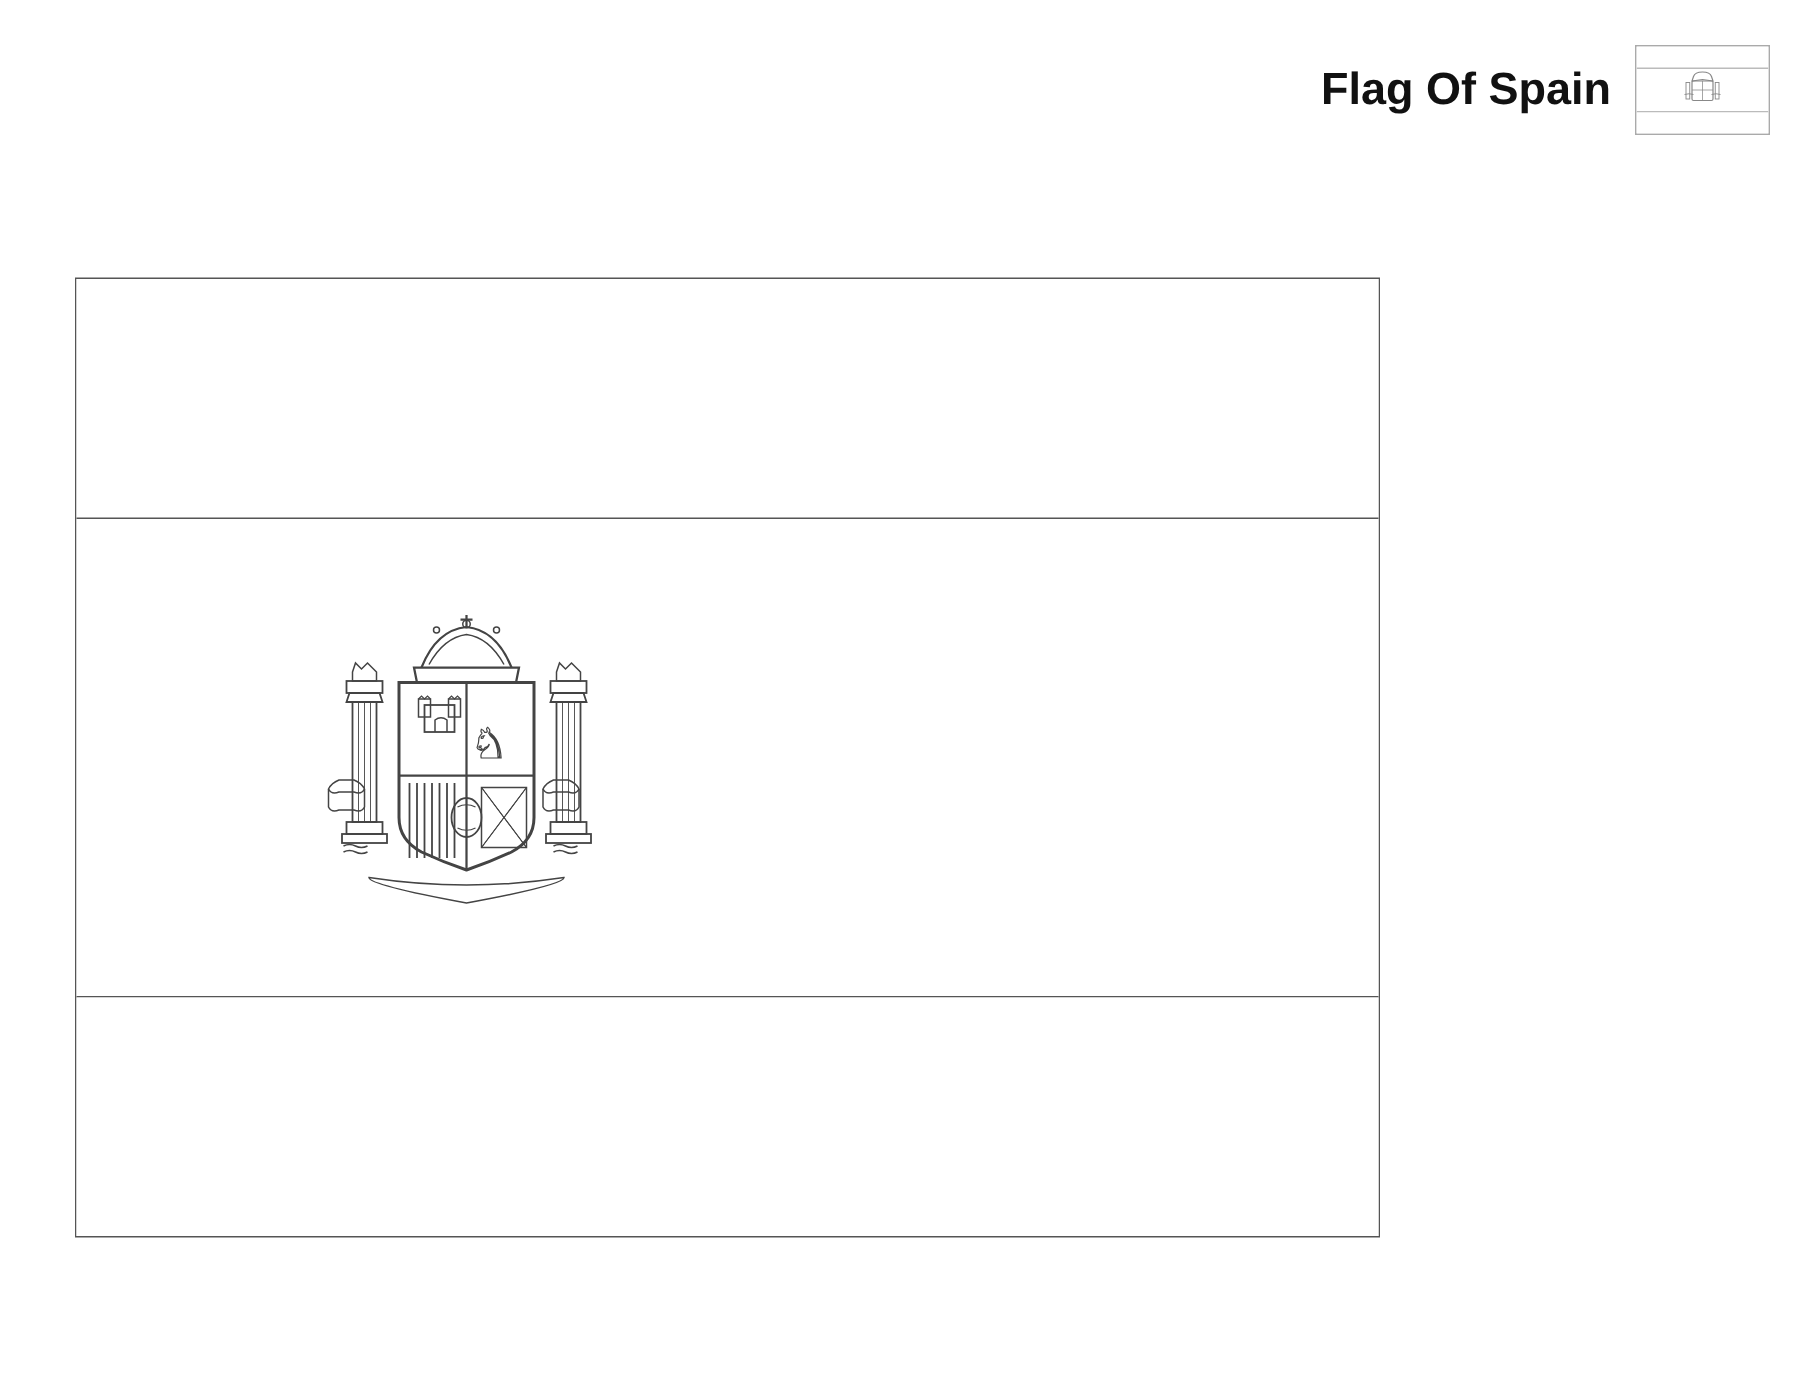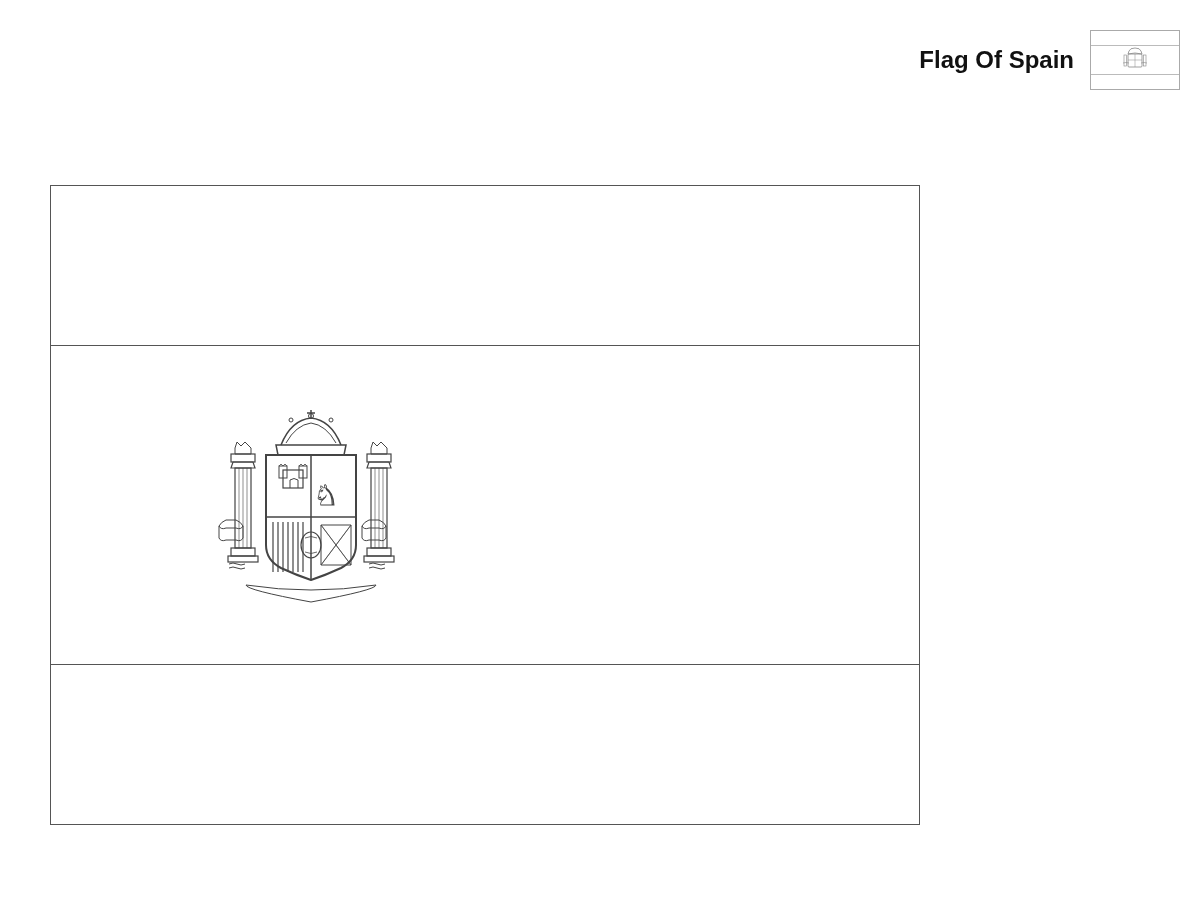--- a/index.html
+++ b/index.html
@@ -23,21 +23,21 @@
     .header-area {
       position: absolute;
       top: 30px;
       right: 20px;
       display: flex;
       align-items: center;
       gap: 16px;
     }
 
     .flag-title {
-      font-size: 24px;
+      font-size: 30px;
       font-weight: bold;
       color: #111;
     }
 
     
     .flag-thumbnail {
       width: 90px;
       height: 60px;
       border: 1.5px solid #aaa;
       display: flex;

